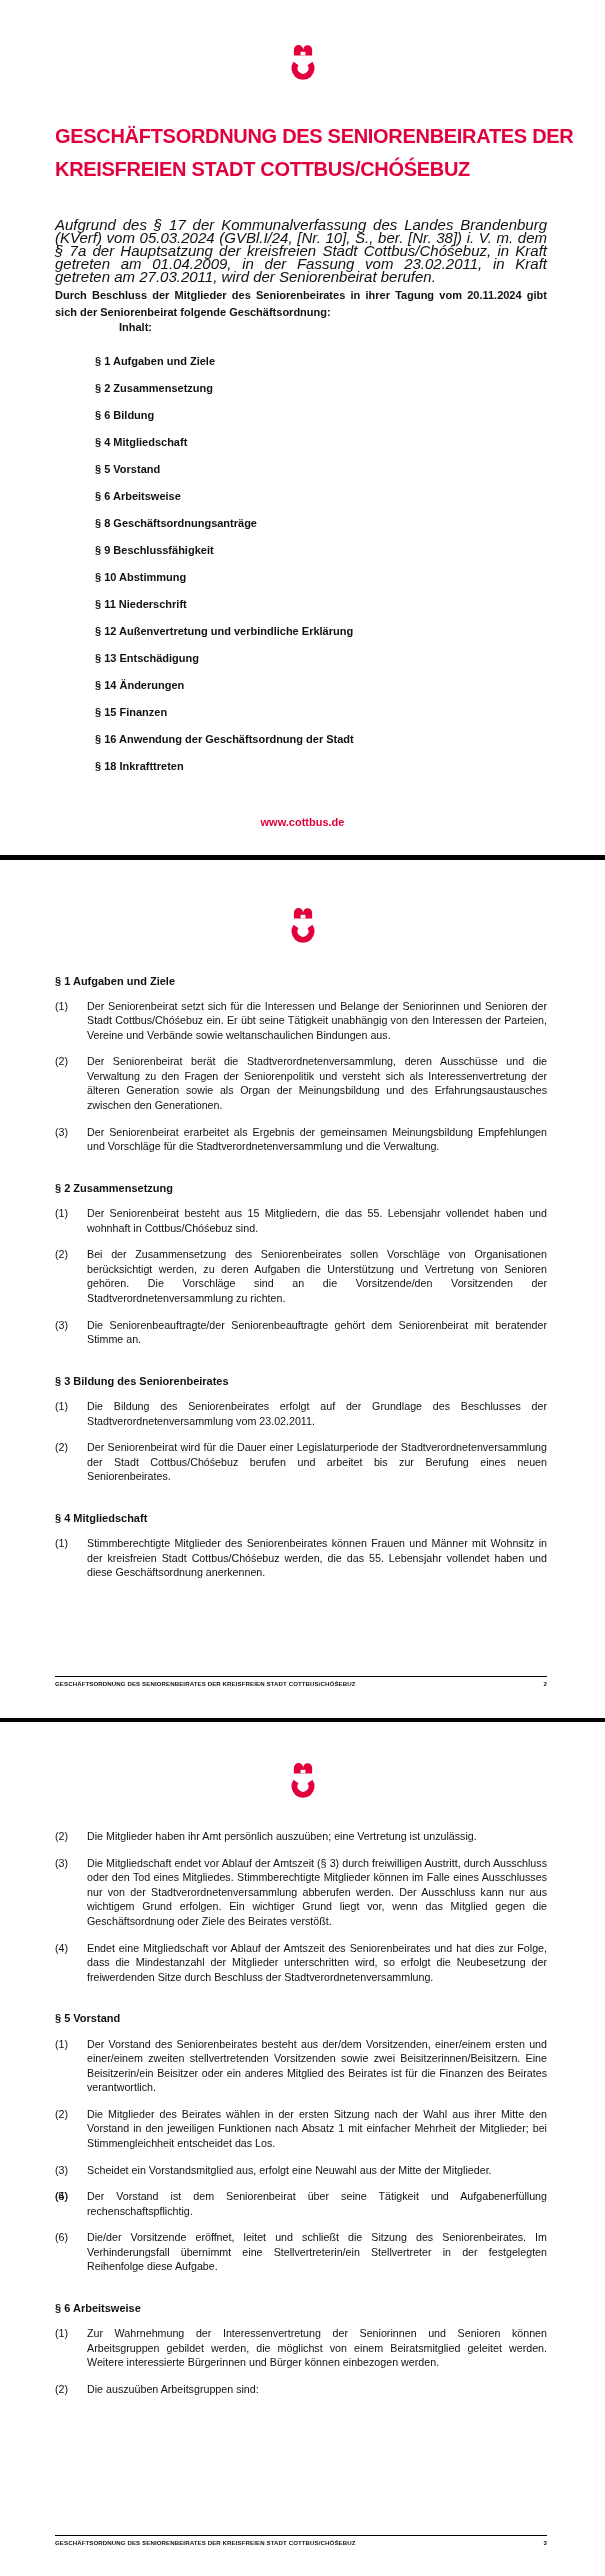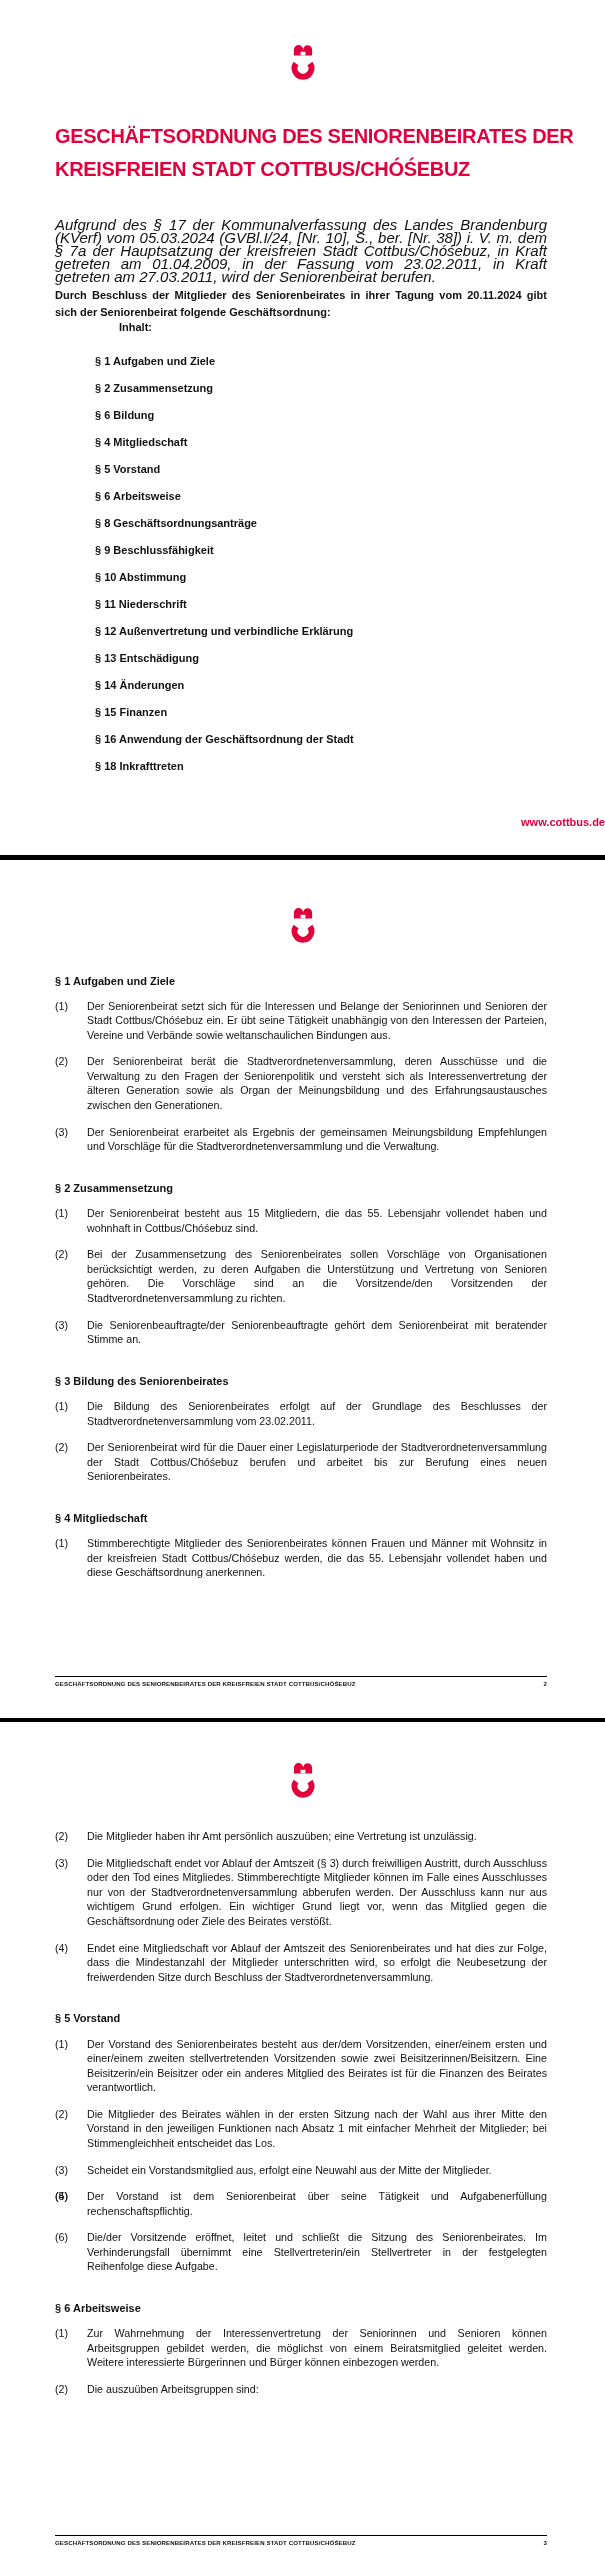--- a/index.html
+++ b/index.html
@@ -38,21 +38,21 @@
   .p1-toc-label{
     position:absolute;top:321px;left:95px;font-weight:700;font-size:11px;margin-left:24px;
   }
   .p1-toc{
     position:absolute;top:348px;left:95px;right:46px;
     list-style:none;margin:0;padding:0;
     font-weight:700;font-size:11px;
   }
   .p1-toc li{line-height:27px;height:27px;}
   .p1-site{
-    position:absolute;top:816px;left:0;width:100%;text-align:right;
+    position:absolute;top:816px;left:0;width:100%;text-align:center;
     color:var(--red);font-weight:700;font-size:11px;
   }
 
   .content{
     position:absolute;left:55px;width:492px;
     font-size:10.7px;line-height:14.5px;text-align:justify;
   }
   .p2-content{top:114px;}
   .p3-content{top:107px;}
   .sec-head{

